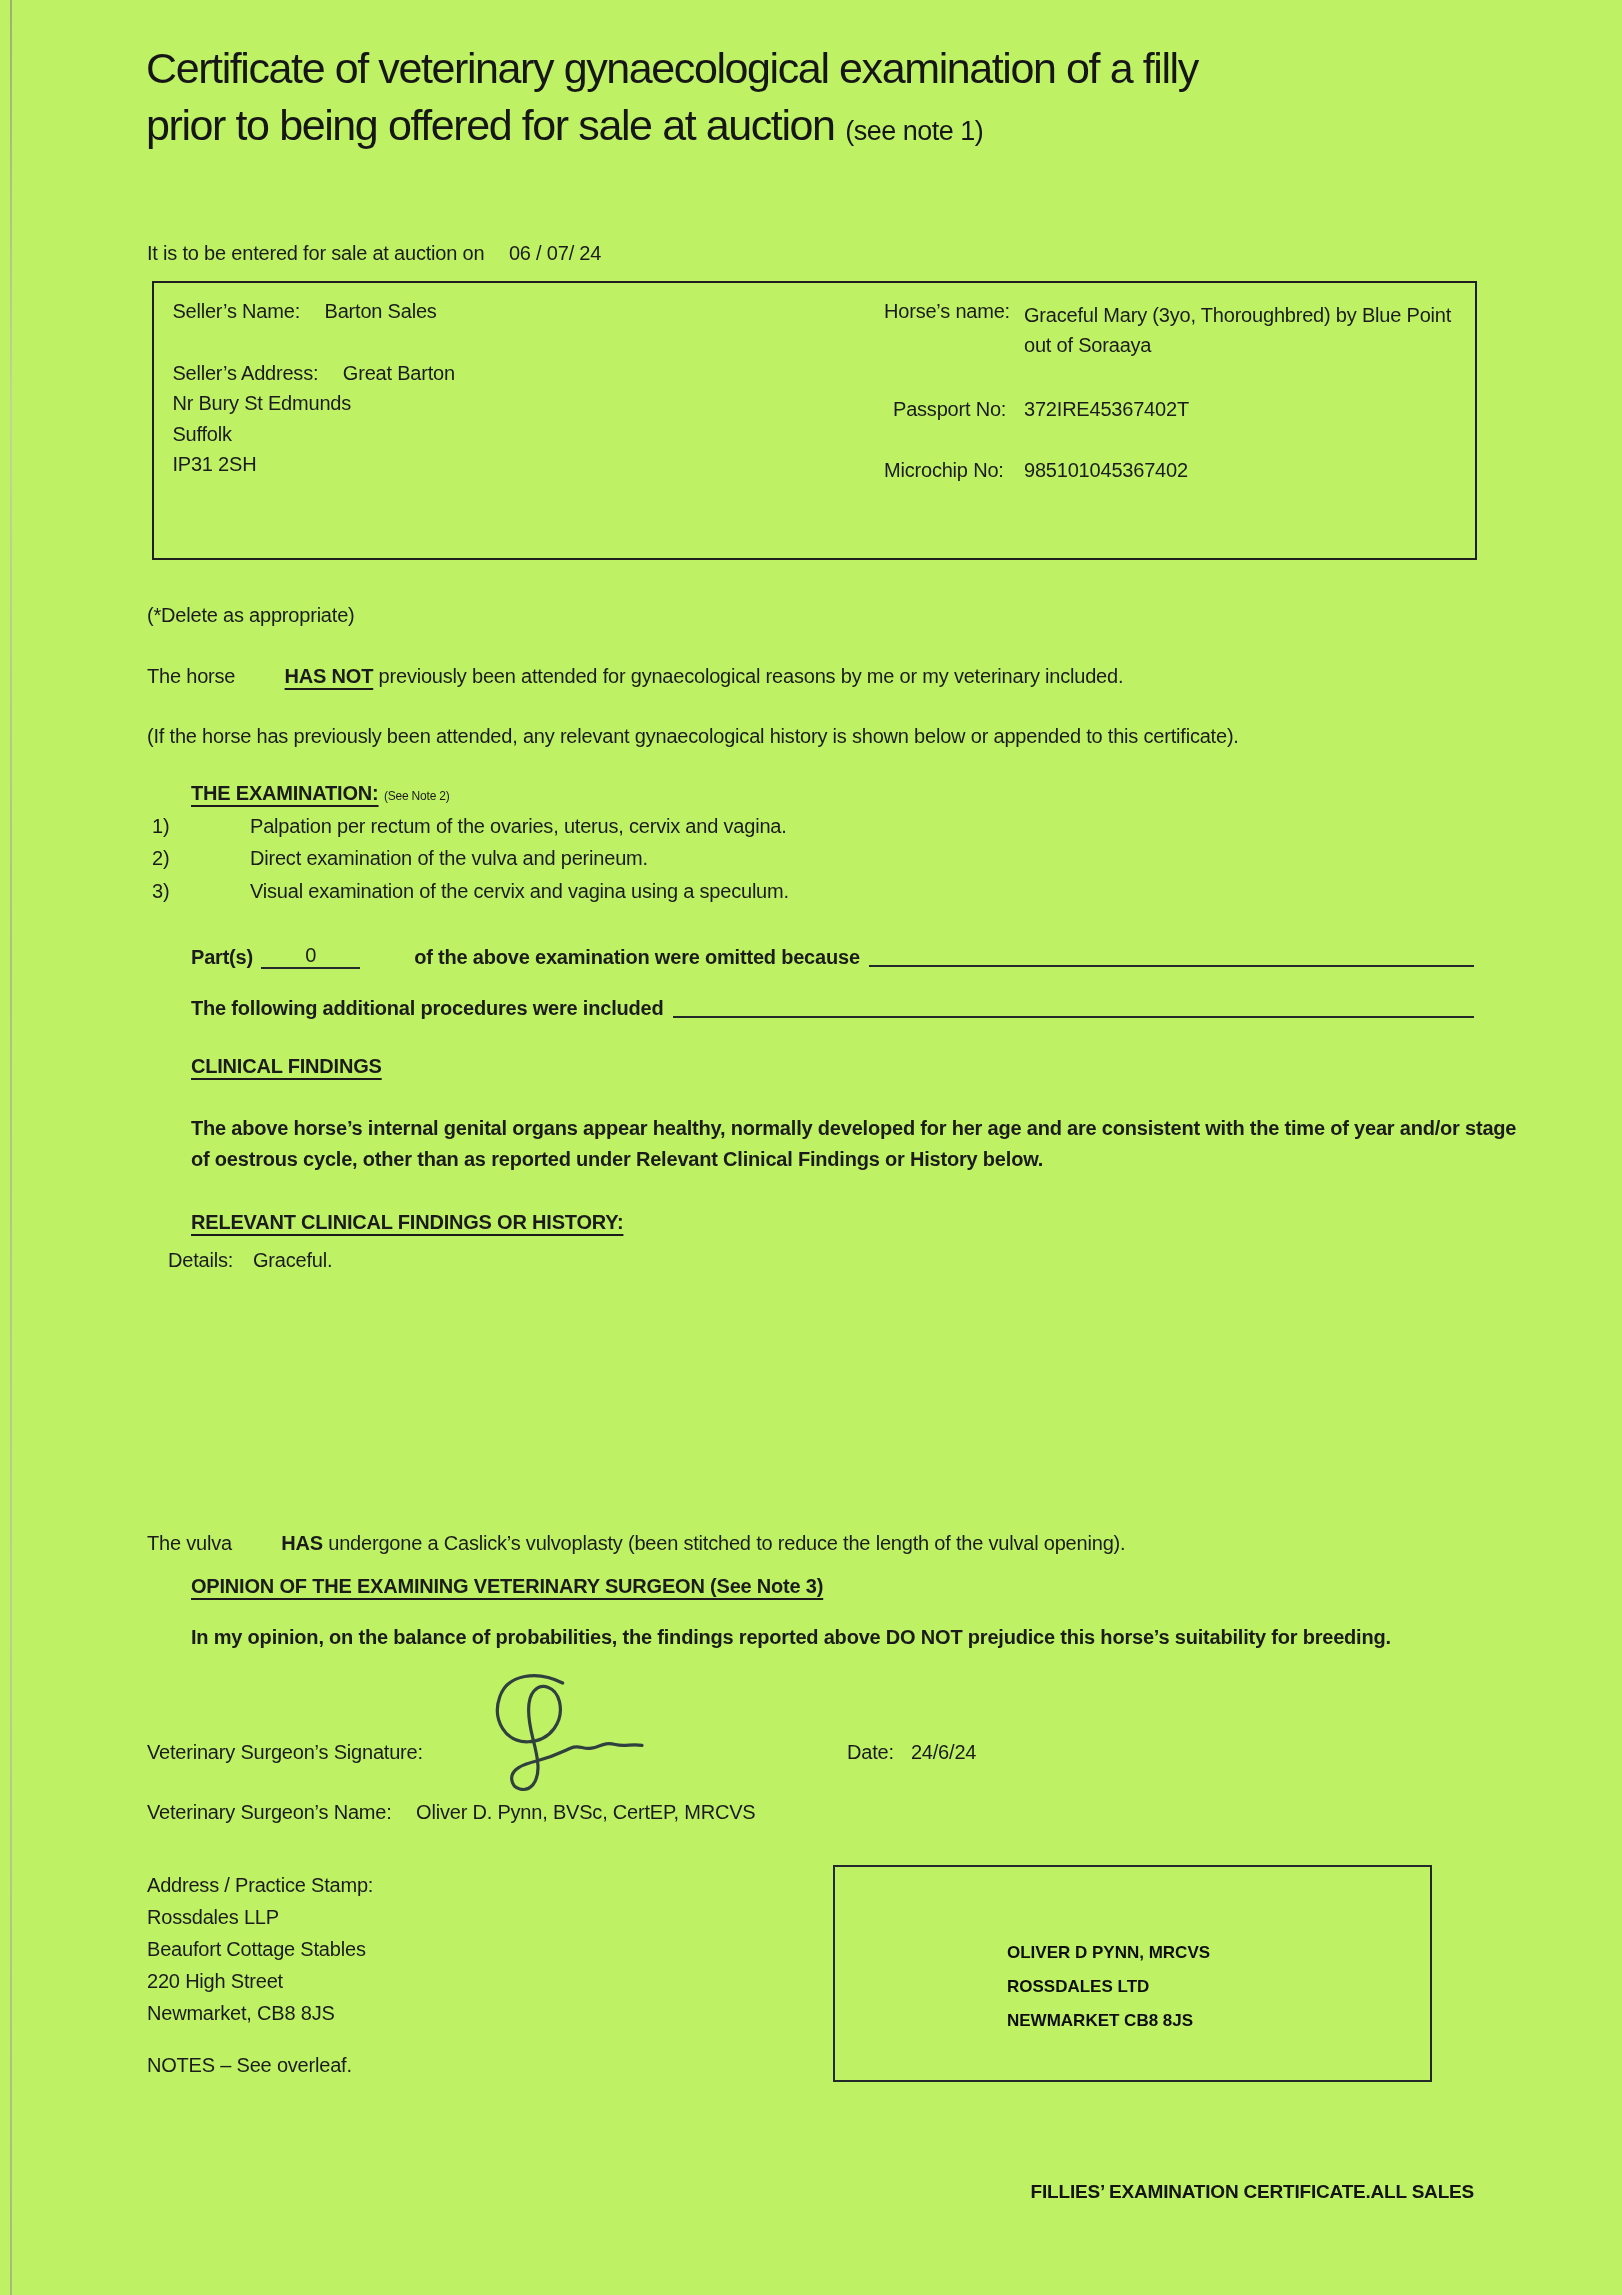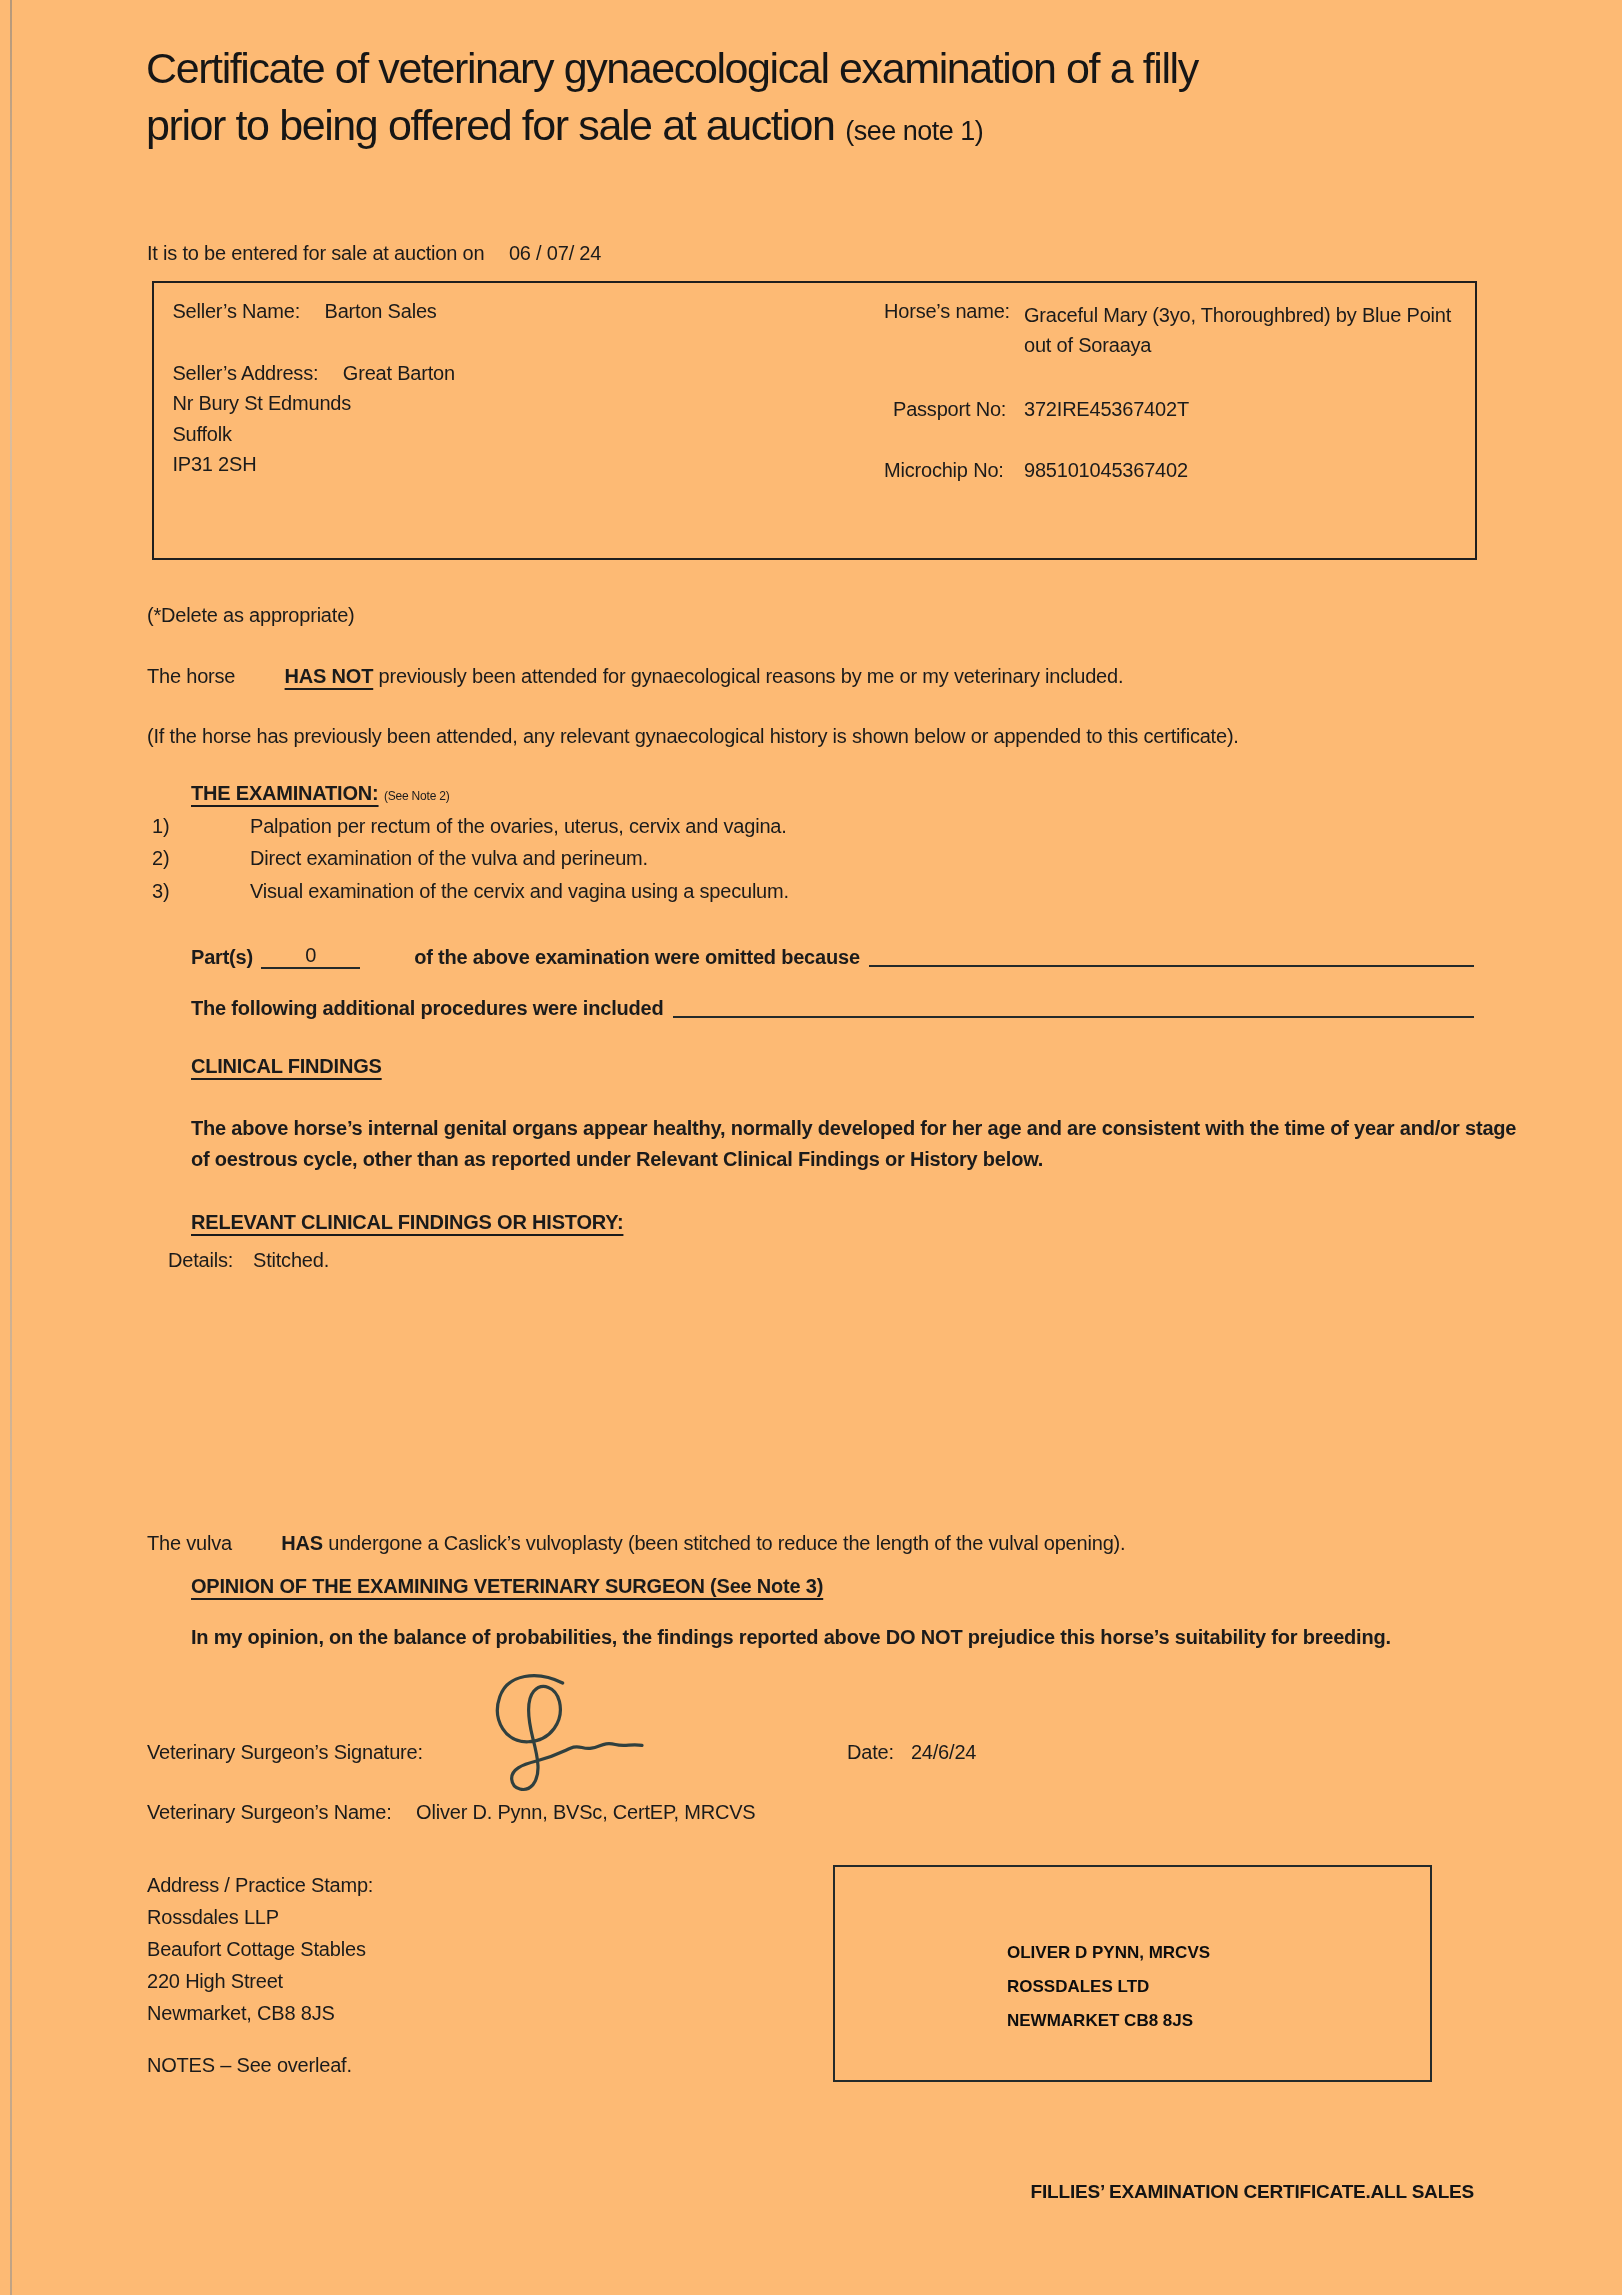--- a/index.html
+++ b/index.html
@@ -1,19 +1,19 @@
 <!DOCTYPE html>
 <html style="font-size:7.3px"><head>
 <meta charset="utf-8">
 <style>
   html,body{margin:0;padding:0;background:#e8e8e8;}
   .page{
     position:relative;
     width:1622px;height:2295px;
-    background:#fdba74;
+    background:#bef264;
     font-family:"Liberation Sans", sans-serif;
     color:#1a1a1a;
     overflow:hidden;
     letter-spacing:-0.2px;
   }
   .abs{position:absolute;}
   .scan-edge{
     position:absolute;left:10px;top:0;width:1.8px;height:100%;
     background:linear-gradient(#7d7d7d,#c0c0c0 18%,#9a9a9a 42%,#b5b5b5 70%,#8f8f8f);
     opacity:.55;
@@ -149,21 +149,21 @@
     <span class="b u">CLINICAL FINDINGS</span>
   </div>
   <div class="abs body-text b clinical-par" style="left:147px;top:1113px;width:1331px;">The above horse’s internal genital organs appear healthy, normally developed for her age and are consistent with the time of year and/or stage of oestrous cycle, other than as reported under Relevant Clinical Findings or History below.</div>
 
   <div class="abs body-text" style="left:147px;top:1211px;">
     <span class="b u">RELEVANT CLINICAL FINDINGS OR HISTORY:</span>
   </div>
   <div class="abs body-text" style="left:168px;top:1249px;">
     <span>Details:</span>
     <span class="gap-sm" style="width:9.2px;"></span>
-    <span>Stitched.</span>
+    <span>Graceful.</span>
   </div>
 
   <div class="abs body-text" style="left:147px;top:1532px;">
     <span>The vulva </span><span class="b">HAS</span><span> undergone a Caslick’s vulvoplasty (been stitched to reduce the length of the vulval opening).</span>
   </div>
 
   <div class="abs body-text" style="left:147px;top:1575px;">
     <span class="b u">OPINION OF THE EXAMINING VETERINARY SURGEON (See Note 3)</span>
   </div>
   <div class="abs body-text b" style="left:147px;top:1626px;width:1354px;">In my opinion, on the balance of probabilities, the findings reported above DO NOT prejudice this horse’s suitability for breeding.</div>

